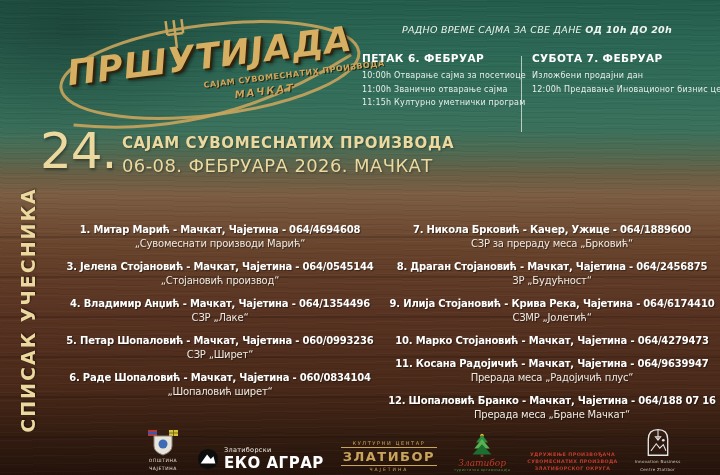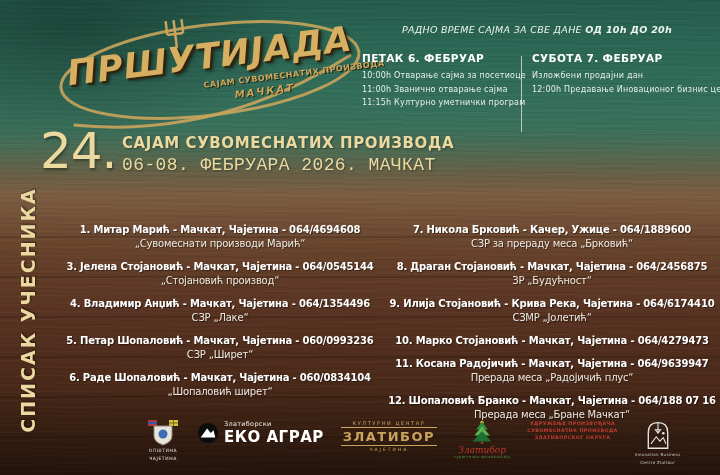--- a/index.html
+++ b/index.html
@@ -66,37 +66,37 @@
   .sched-block2{margin-top:9px;}
   .sched-divider{position:absolute;left:521px;top:56px;width:1px;height:76px;background:rgba(255,255,255,.65);}
   
   .fair-number{
     position:absolute;left:40px;top:122px;
     font-size:50px;font-weight:normal;color:#ecd9a0;letter-spacing:-1px;
     text-shadow:1px 2px 3px rgba(0,0,0,.4);
   }
   .fair-lines{position:absolute;left:122px;top:134px;color:#ecd9a0;text-shadow:1px 1px 2px rgba(0,0,0,.35);}
   .fair-line1{font-size:15px;font-weight:bold;letter-spacing:.6px;white-space:nowrap;}
-  .fair-line2{font-size:18px;letter-spacing:.4px;margin-top:3px;white-space:nowrap;font-family:Liberation Mono, monospace;}
+  .fair-line2{font-size:18px;letter-spacing:.4px;margin-top:3px;white-space:nowrap;}
   
   .vtitle{position:absolute;left:6px;top:192px;width:44px;height:236px;display:flex;align-items:center;justify-content:center;}
   .vtitle span{
     transform:rotate(-90deg);white-space:nowrap;
     font-size:19px;font-weight:bold;letter-spacing:2px;color:#ecd9a0;
     text-shadow:1px 1px 2px rgba(0,0,0,.5);
   }
   
   .col{position:absolute;top:203px;text-align:center;margin-top:20px;}
   .col-left{left:60px;width:320px;}
   .col-right{left:386px;width:332px;}
   .entry{margin-bottom:9px;}
   .entry-l1{font-size:10px;font-weight:bold;color:#ffffff;line-height:14px;letter-spacing:-.2px;white-space:nowrap;text-shadow:1px 1px 1px rgba(0,0,0,.45);}
   .entry-l2{font-size:10px;color:#efe9e0;line-height:14px;letter-spacing:-.2px;white-space:nowrap;text-shadow:1px 1px 1px rgba(0,0,0,.45);}
   
-  .footer{position:absolute;left:146px;top:420px;height:52px;display:flex;align-items:flex-start;gap:17px;}
+  .footer{position:absolute;left:146px;top:420px;height:52px;display:flex;align-items:flex-end;gap:17px;}
   .flogo{display:flex;flex-direction:column;align-items:center;justify-content:center;text-align:center;}
   .flogo-cajetina .txt{font-size:4.5px;color:#e2ded4;letter-spacing:.6px;line-height:6px;margin-top:2px;}
   .flogo-eko{flex-direction:row;gap:5px;align-items:center;}
   .eko-text{display:flex;flex-direction:column;align-items:flex-start;}
   .eko-top{font-size:6.5px;color:#f0ede6;letter-spacing:.3px;}
   .eko-main{font-size:15px;font-weight:bold;color:#ffffff;letter-spacing:.5px;white-space:nowrap;}
   .kc{color:#c9a45c;}
   .kc-top{font-size:5px;letter-spacing:1.6px;white-space:nowrap;}
   .kc-main{font-size:13px;font-weight:bold;letter-spacing:1.5px;border-top:1px solid #c9a45c;border-bottom:1px solid #c9a45c;padding:1px 2px;margin:1px 0;white-space:nowrap;}
   .kc-bottom{font-size:4.5px;letter-spacing:2px;}

